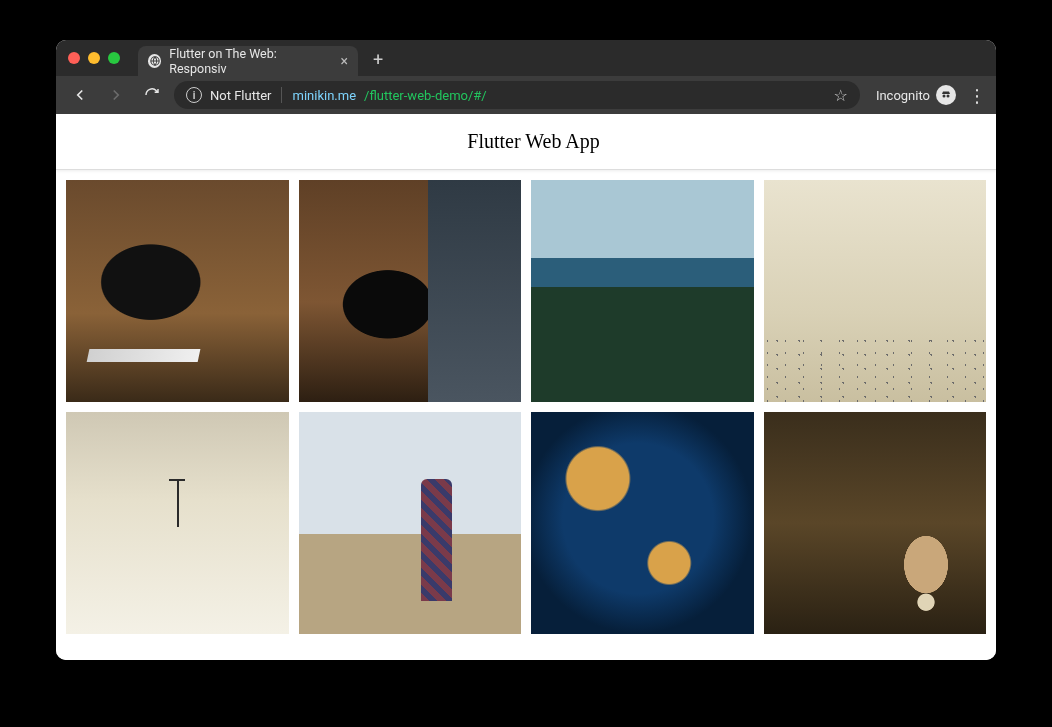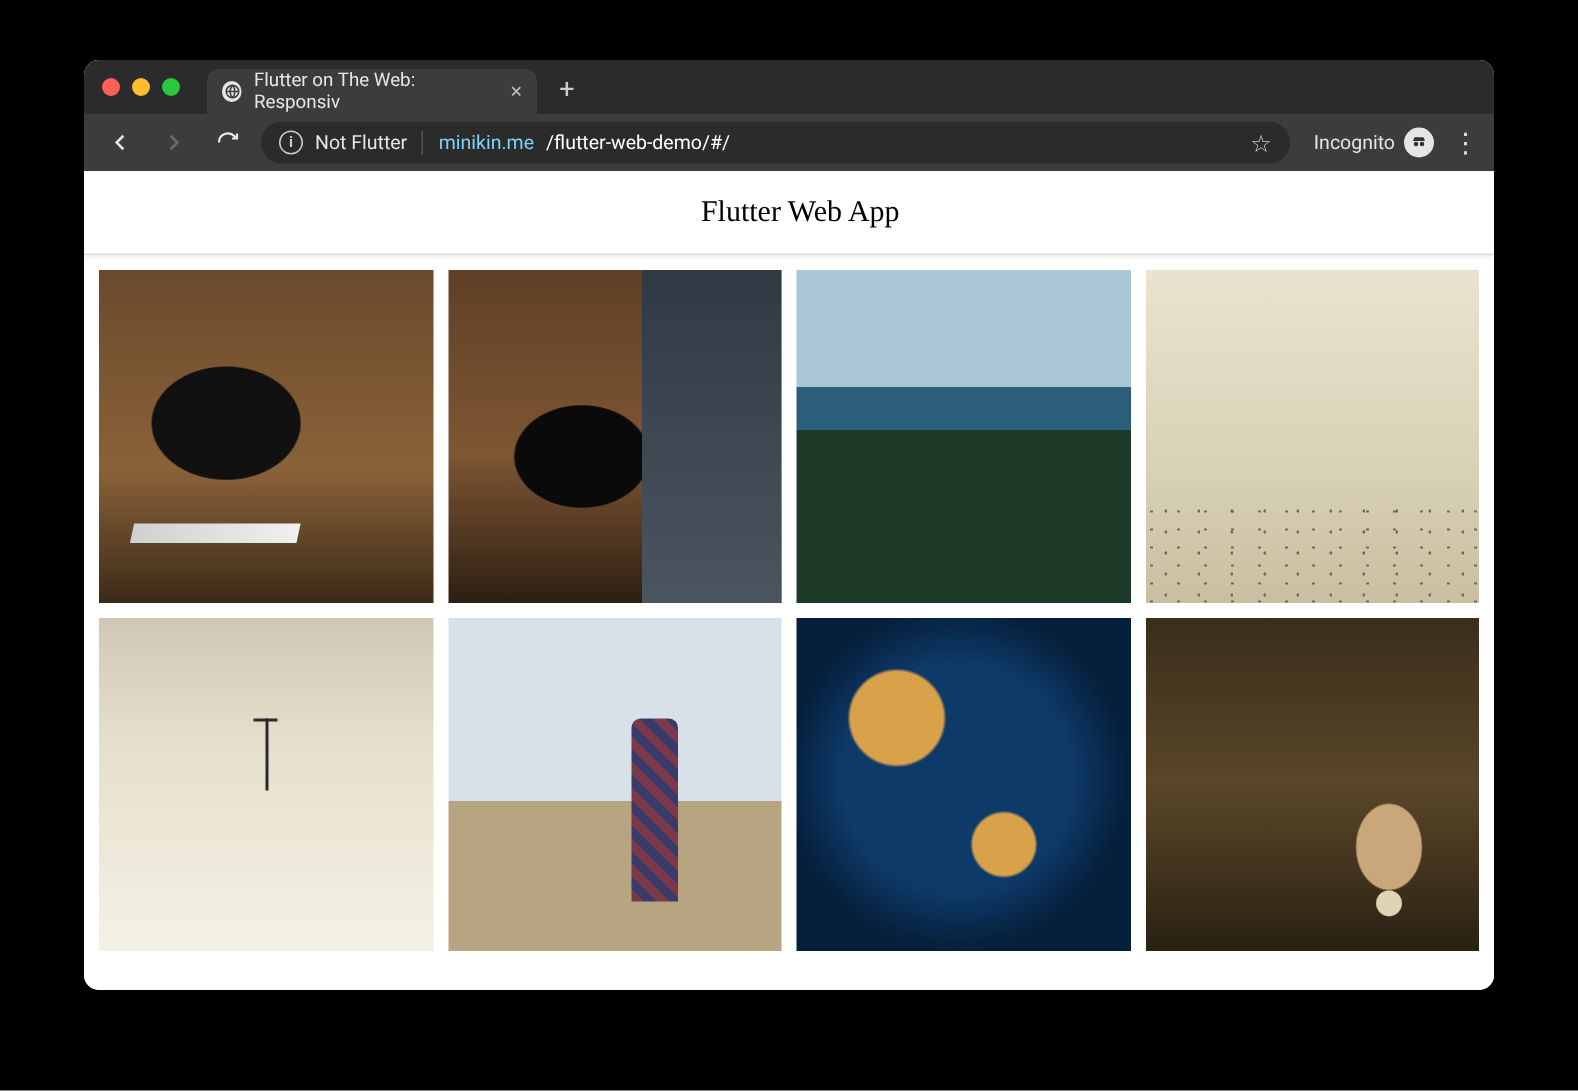--- a/index.html
+++ b/index.html
@@ -82,21 +82,21 @@
       flex:1;height:28px;background:#2b2b2b;border-radius:14px;
       display:flex;align-items:center;padding:0 12px;gap:8px;
       color:#e6e6e6;font-size:13px;
     }
     .omnibox .info-icon {
       width:16px;height:16px;border:1.5px solid #ccc;border-radius:50%;
       display:flex;align-items:center;justify-content:center;
       font-size:10px;font-weight:bold;color:#ccc;
     }
     .omnibox .url-host { color:#7dd3fc; }
-    .omnibox .url-path { color:#ffffff; }
+    .omnibox .url-path { color:#22c55e; }
     .omnibox .divider { width:1px;height:16px;background:#555;margin:0 2px; }
     .right-icons { display:flex;align-items:center;gap:12px;margin-left:8px; }
     .star-icon{color:#ccc;font-size:16px;}
     .incognito {
       display:flex;align-items:center;gap:6px;color:#e6e6e6;font-size:13px;
     }
     .incog-badge{
       width:20px;height:20px;border-radius:50%;background:#e6e6e6;
       display:flex;align-items:center;justify-content:center;font-size:11px;color:#333;
     }

